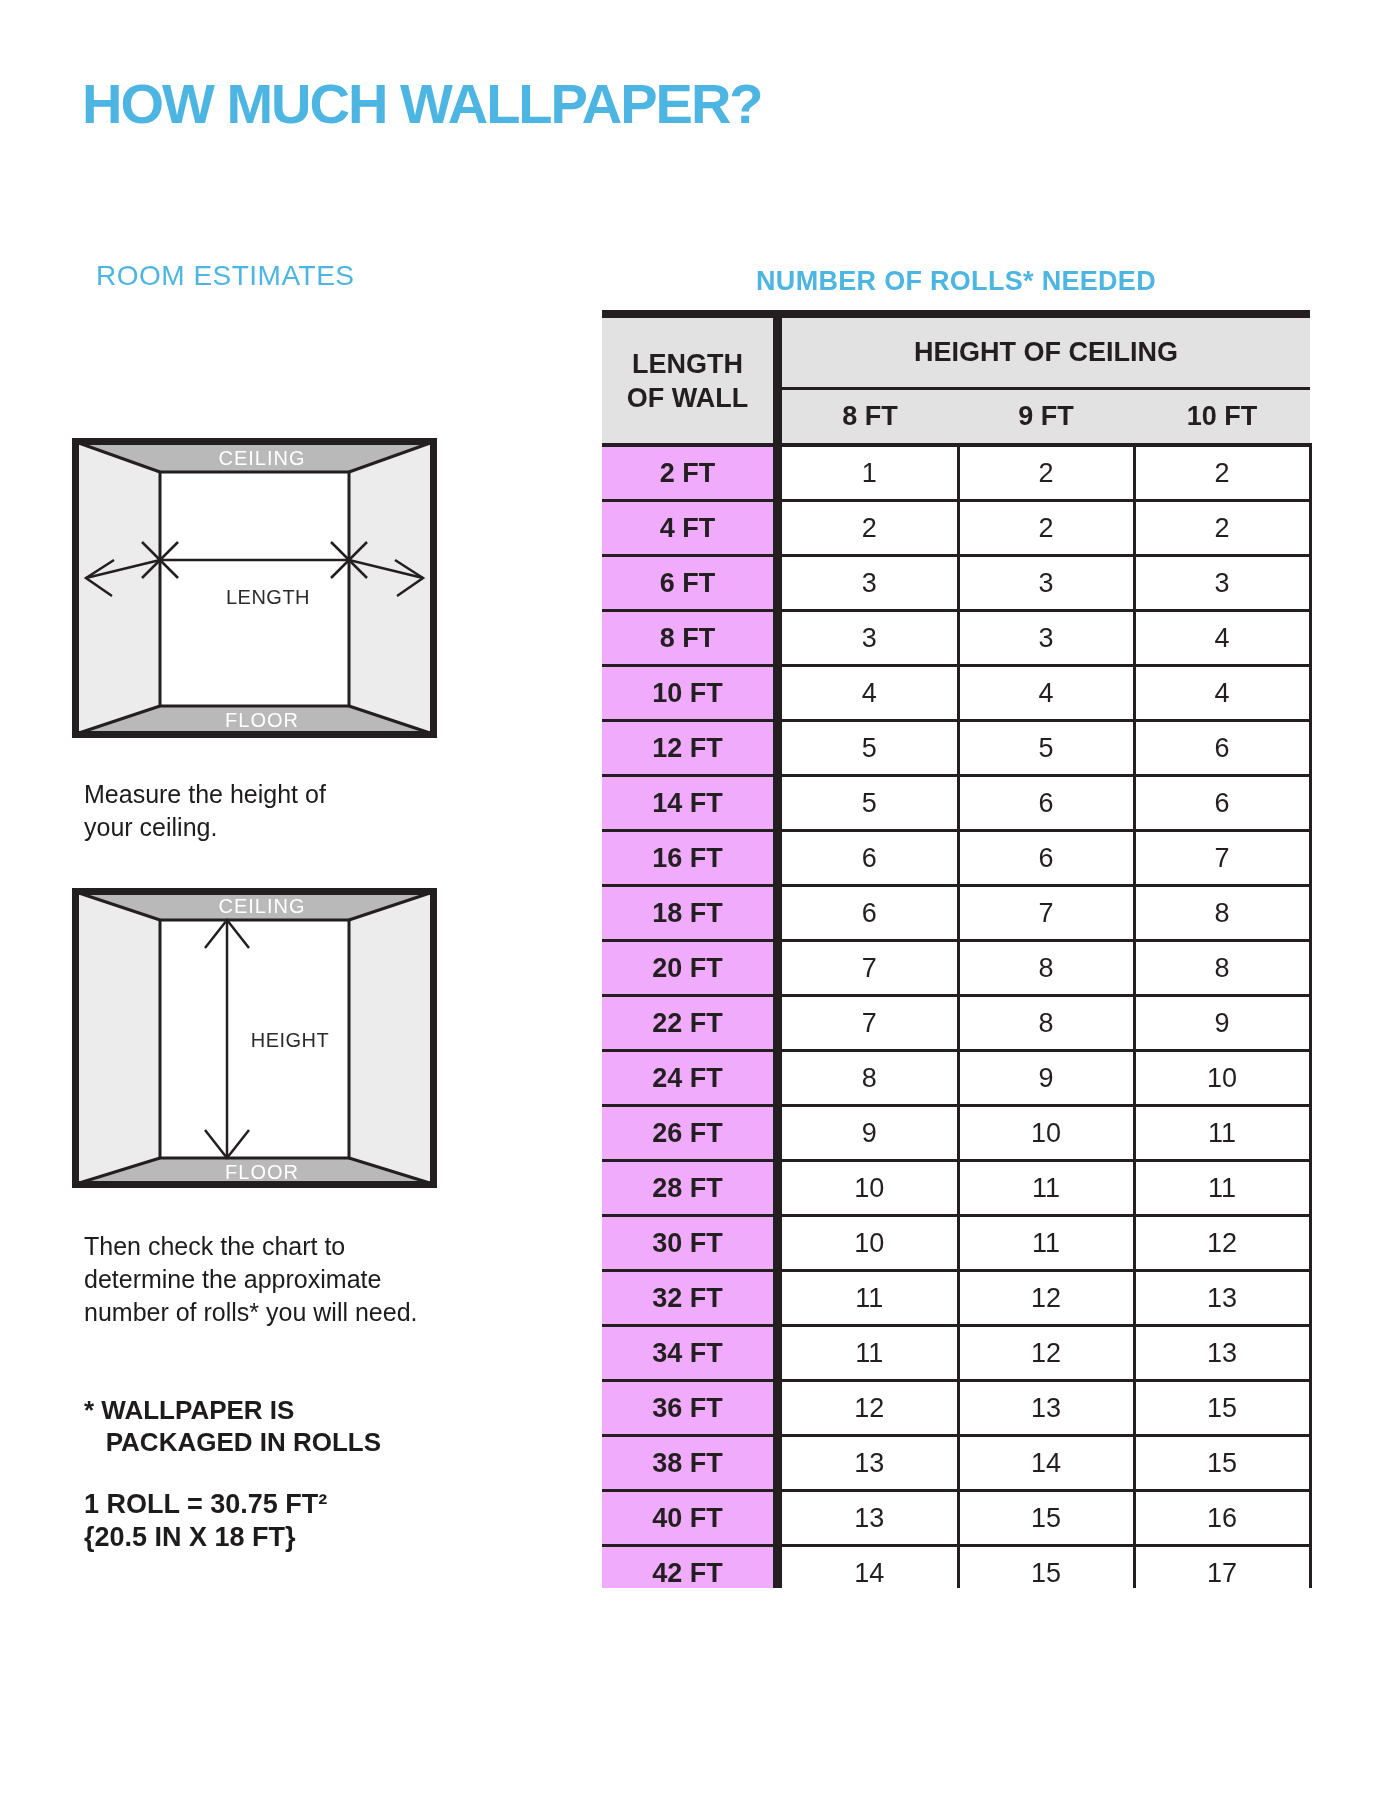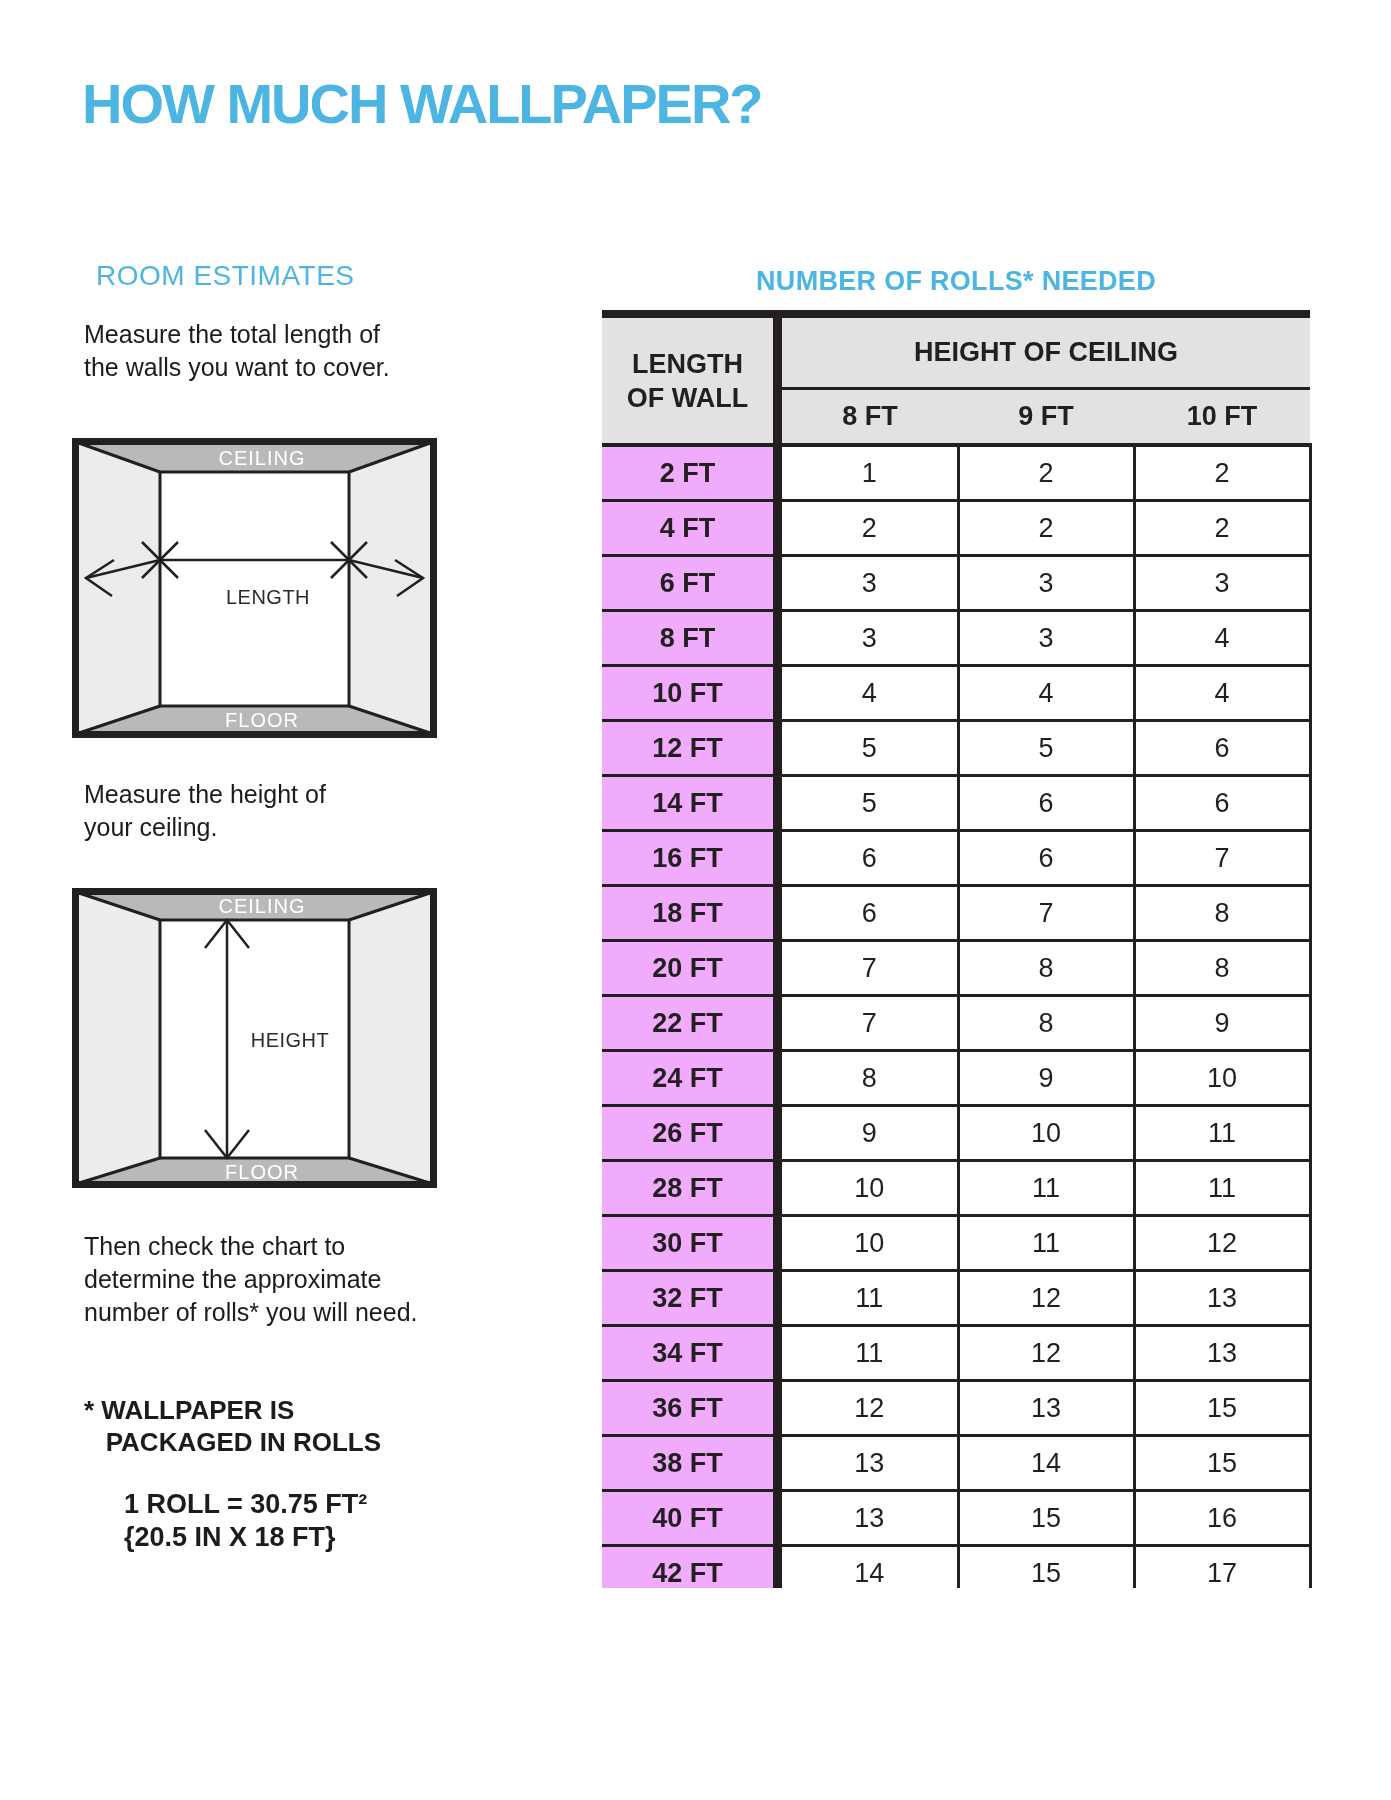--- a/index.html
+++ b/index.html
@@ -22,21 +22,21 @@
   .bodytext {
     left:84px; font-size:25px; line-height:33px; white-space:pre-line; color:#1d1b1c;
   }
   #step1 { top:318px; }
   #step2 { top:778px; }
   #step3 { top:1230px; }
   .footnote {
     left:84px; font-weight:bold; white-space:pre; color:#1d1b1c;
   }
   #footnote-rolls { top:1394px; font-size:26px; line-height:32px; }
-  #roll-info { top:1488px; font-size:27px; line-height:33px;margin-left:40px; }
+  #roll-info { top:1488px; font-size:27px; line-height:33px; }
 
   
   #table-heading {
     left:602px; top:266px; width:708px; text-align:center;
     font-size:27px; font-weight:bold; letter-spacing:.3px;
   }
   #rolls-table {
     position:absolute; left:602px; top:310px;
     border-collapse:collapse; table-layout:fixed;
     font-size:27px;
@@ -75,22 +75,20 @@
 </style>
 </head>
 <body>
 
 <div id="page">
 
   <div class="abs cyan" id="main-title">HOW MUCH WALLPAPER?</div>
 
   <div class="abs cyan" id="section-heading">ROOM ESTIMATES</div>
 
-  <div class="abs bodytext" id="step1">Measure the total length of
-the walls you want to cover.</div>
 
   <svg class="room-svg" id="diagram-length" viewBox="0 0 365 300">
     <rect x="0" y="0" width="365" height="300" fill="#ffffff"></rect>
     <polygon points="4,4 361,4 277,34 88,34" fill="#b9b9b9"></polygon>
     <polygon points="4,296 361,296 277,268 88,268" fill="#b9b9b9"></polygon>
     <polygon points="4,4 88,34 88,268 4,296" fill="#ececec"></polygon>
     <polygon points="361,4 277,34 277,268 361,296" fill="#ececec"></polygon>
     <rect x="88" y="34" width="189" height="234" fill="#ffffff"></rect>
     <g stroke="#231f20" stroke-width="3" fill="none">
       <rect x="88" y="34" width="189" height="234"></rect>

